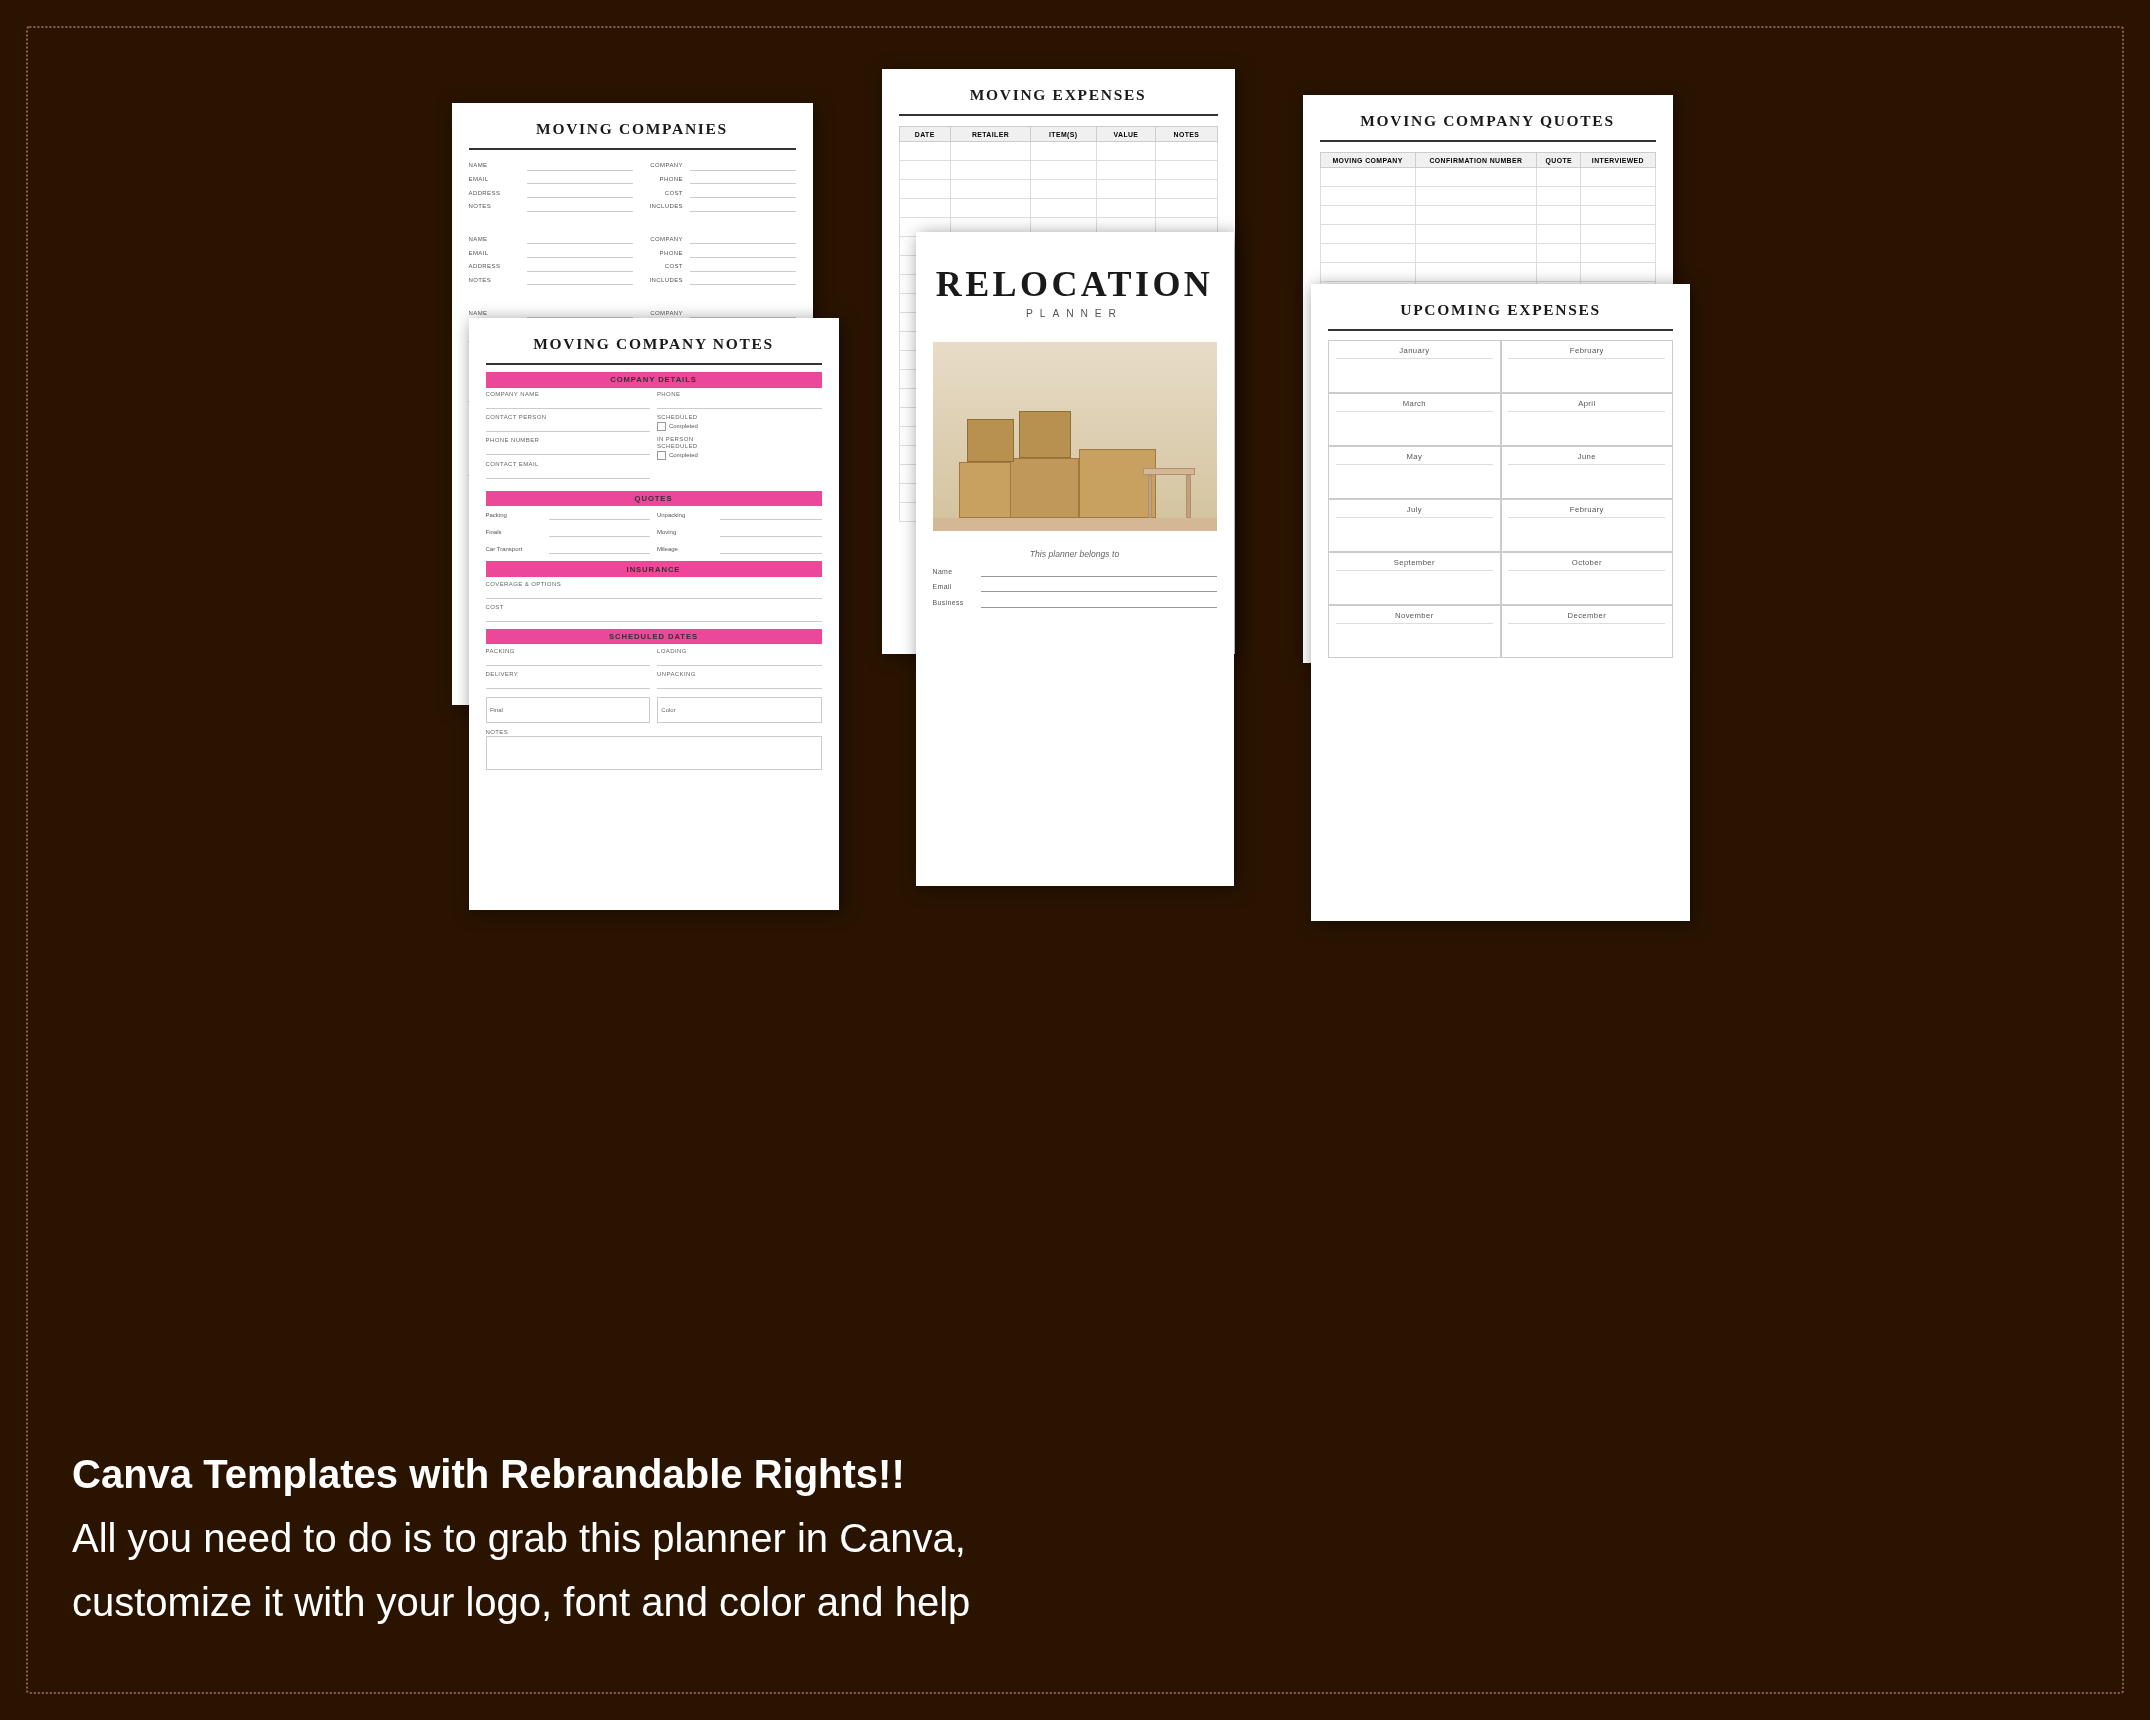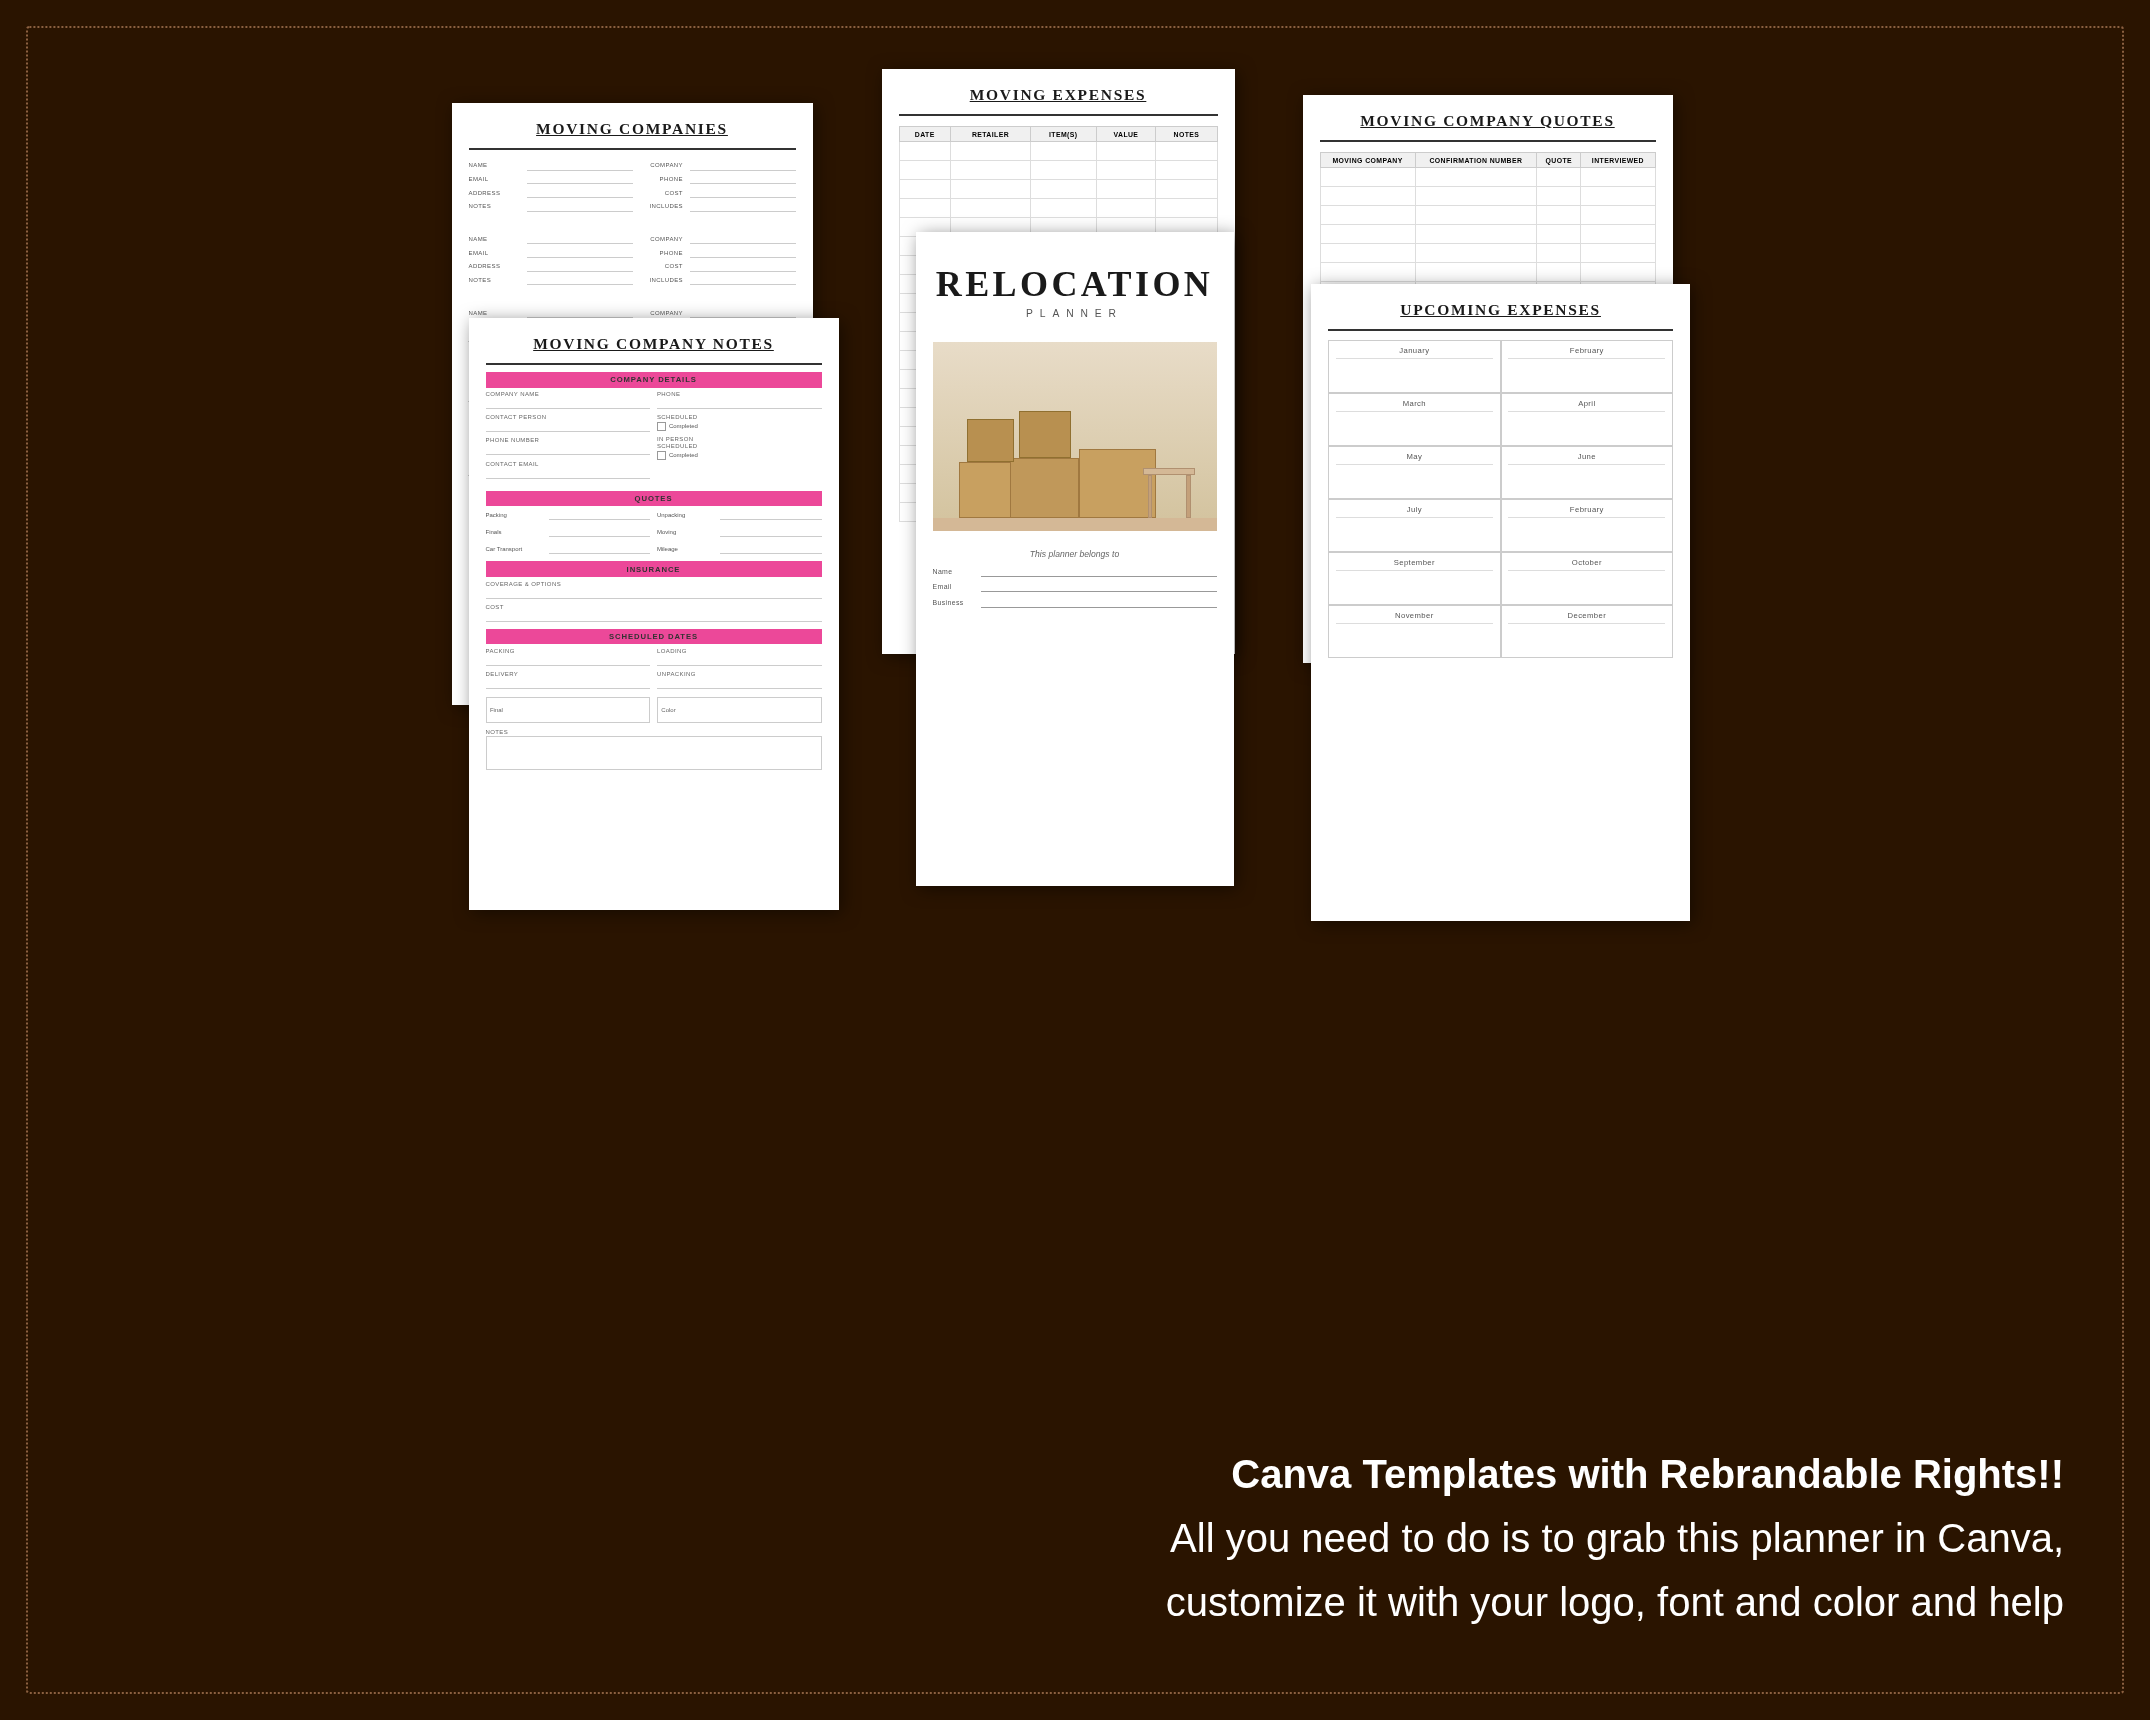--- a/index.html
+++ b/index.html
@@ -137,21 +137,20 @@
     
     .card-title {
       font-size: 15.5px;
       font-weight: bold;
       text-align: center;
       letter-spacing: 1.7px;
       text-transform: uppercase;
       color: #1a1a1a;
       margin-bottom: 10.3px;
       font-family: 'Georgia', serif;
-      text-decoration: underline;
     }
 
     .card-title-large {
       font-size: 31px;
       font-weight: bold;
       text-align: left;
       letter-spacing: 3.4px;
       text-transform: uppercase;
       color: #1a1a1a;
       font-family: 'Georgia', serif;
@@ -1049,20 +1048,20 @@
 
         <div class="month-cell">
           <div class="month-name">December</div>
         </div>
       </div>
     </div>
   </div>
 
 </div>
 
-<div class="bottom-text" style="position:absolute; bottom:86px; left:86px; right:86px; text-align:right;">
+<div class="bottom-text" style="position:absolute; bottom:86px; left:72px; right:86px; text-align:left;">
   <p style="font-size:40px; line-height:1.6; color:#fff; font-family:Arial, sans-serif;">
     <strong>Canva Templates with Rebrandable Rights!!</strong><br>
     <span>All you need to do is to grab this planner in Canva,</span><br>
     <span>customize it with your logo, font and color and help</span><br>
   </p>
 </div>
 
 
 </body></html>

